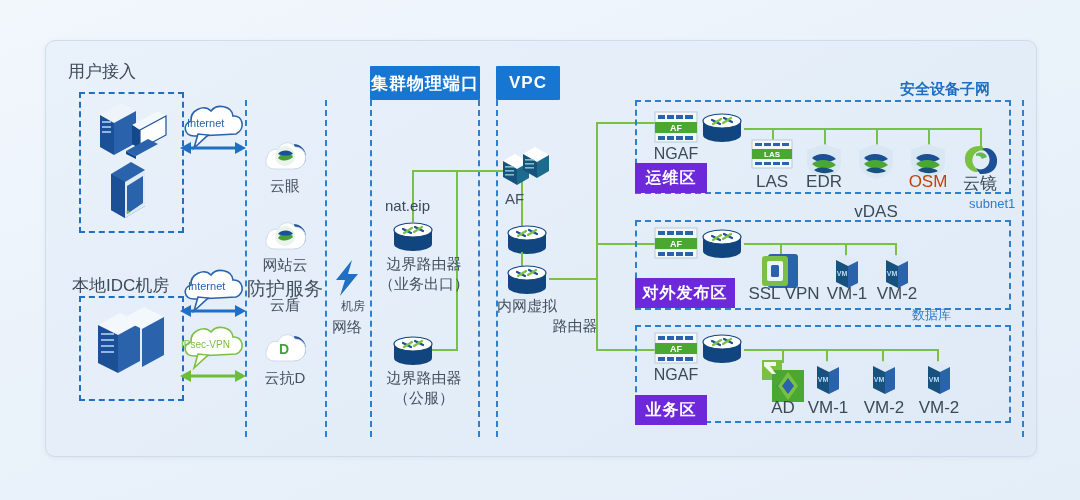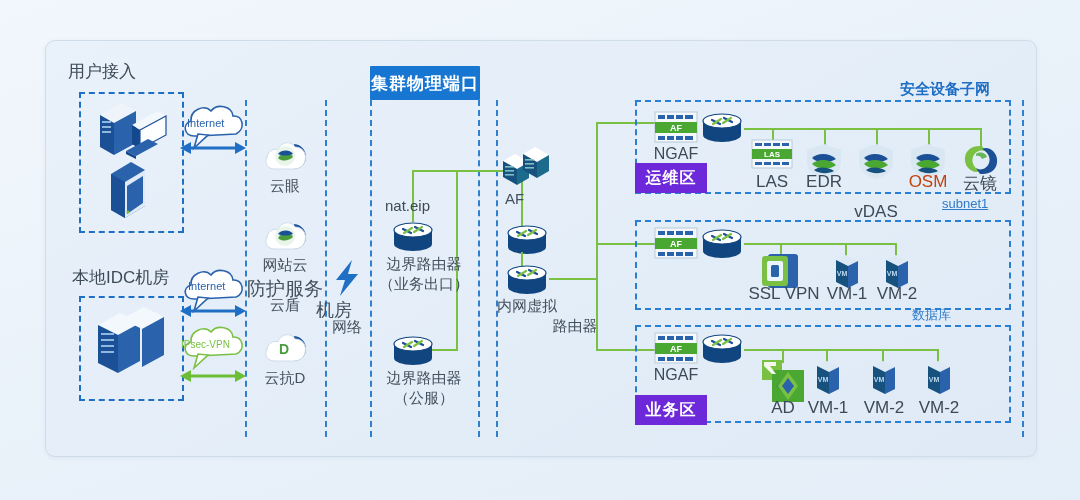--- a/index.html
+++ b/index.html
@@ -63,20 +63,21 @@
   <div class="panel"></div>
 
   <div class="vsep" style="left:245px;top:100px;height:337px;"></div>
   <div class="vsep" style="left:325px;top:100px;height:337px;"></div>
   <div class="vsep" style="left:370px;top:100px;height:337px;"></div>
   <div class="vsep" style="left:478px;top:100px;height:337px;"></div>
   <div class="vsep" style="left:496px;top:100px;height:337px;"></div>
   <div class="vsep" style="left:1022px;top:100px;height:337px;"></div>
 
   <div class="badge hdr" style="left:370px;top:66px;width:110px;">集群物理端口</div>
+  <div class="badge hdr" style="left:496px;top:66px;width:64px;">VPC</div>
 
   <div class="ttl" style="left:68px;top:60px;">用户接入</div>
   <div class="dbox" style="left:79px;top:92px;width:101px;height:137px;"></div>
 
   <div class="node" style="left:92px;top:99px;">
     <svg width="76" height="72" viewBox="0 0 76 72">
       <polygon points="8,16 30,4 44,12 22,24" fill="#eef4fa"></polygon>
       <polygon points="8,16 22,24 22,56 8,48" fill="#1b4f96"></polygon>
       <polygon points="22,24 44,12 44,44 22,56" fill="#2a62ac"></polygon>
       <g fill="#8fb8e0">
@@ -110,21 +111,21 @@
   </div>
   <div class="lbl" style="left:187px;top:117px;font-size:11px;color:#2a62ac;">Internet</div>
   <div class="node" style="left:180px;top:140px;">
     <svg width="66" height="16" viewBox="0 0 66 16">
       <line x1="10" y1="8" x2="56" y2="8" stroke="#1f6fc4" stroke-width="3"></line>
       <polygon points="0,8 11,2 11,14" fill="#1f6fc4"></polygon>
       <polygon points="66,8 55,2 55,14" fill="#1f6fc4"></polygon>
     </svg>
   </div>
 
-  <div class="ttl" style="left:72px;top:266px;">本地IDC机房</div>
+  <div class="ttl" style="left:72px;top:274px;">本地IDC机房</div>
   <div class="dbox" style="left:79px;top:296px;width:101px;height:101px;"></div>
   <div class="node" style="left:92px;top:305px;">
     <svg width="80" height="84" viewBox="0 0 80 84">
       <polygon points="6,20 28,8 48,18 26,30" fill="#f3f8fc"></polygon>
       <polygon points="6,20 26,30 26,68 6,58" fill="#1b4f96"></polygon>
       <polygon points="26,30 48,18 48,56 26,68" fill="#2a62ac"></polygon>
       <g fill="#8fb8e0">
           <rect x="9" y="28" width="13" height="2"></rect>
           <rect x="9" y="34" width="13" height="2"></rect>
           <rect x="9" y="40" width="13" height="2"></rect>
@@ -199,21 +200,21 @@
       <text x="21" y="24" font-family="Liberation Sans, sans-serif" font-size="14" font-weight="bold" fill="#4a9e3e" text-anchor="middle">D</text>
     </svg>
   </div>
   <div class="lbl c" style="left:285px;top:369px;font-size:15px;">云抗D</div>
 
   <div class="node" style="left:330px;top:258px;">
     <svg width="34" height="40" viewBox="0 0 34 40">
       <polygon points="22,2 6,22 15,22 10,38 28,16 18,16" fill="#1f6fc4"></polygon>
     </svg>
   </div>
-  <div class="lbl c" style="left:334px;top:298px;font-size:18px;">机房</div>
+  <div class="lbl c" style="left:353px;top:298px;font-size:12px;">机房</div>
   <div class="lbl c" style="left:347px;top:318px;font-size:15px;">网络</div>
 
   <div class="gl glh" style="left:412px;top:170px;width:110px;"></div>
   <div class="gl glv" style="left:412px;top:170px;height:52px;"></div>
   <div class="gl glv" style="left:456px;top:170px;height:180px;"></div>
   <div class="gl glh" style="left:430px;top:349px;width:28px;"></div>
   <div class="gl glv" style="left:521px;top:170px;height:56px;"></div>
 
   <div class="lbl" style="left:385px;top:197px;font-size:15px;color:#3c4a57;">nat.eip</div>
   <div class="node" style="left:391px;top:219px;">
@@ -288,21 +289,21 @@
   <div class="gl glh" style="left:549px;top:278px;width:48px;"></div>
   <div class="gl glv" style="left:596px;top:122px;height:228px;"></div>
   <div class="gl glh" style="left:596px;top:122px;width:60px;"></div>
   <div class="gl glh" style="left:596px;top:243px;width:60px;"></div>
   <div class="gl glh" style="left:596px;top:349px;width:60px;"></div>
 
   <div class="bluelbl" style="left:900px;top:80px;">安全设备子网</div>
 
   <div class="dbox thin" style="left:635px;top:100px;width:372px;height:90px;"></div>
   <div class="zonebadge" style="left:635px;top:163px;width:72px;">运维区</div>
-  <div class="subnet" style="left:942px;top:196px;text-decoration:underline;">subnet1</div>
+  <div class="subnet" style="left:969px;top:196px;">subnet1</div>
 
   <div class="node" style="left:655px;top:112px;">
     <svg width="42" height="30" viewBox="0 0 42 30">
       <rect x="0" y="0" width="42" height="30" fill="#f4f8fb" stroke="#b8c9da" stroke-width="1"></rect>
       <g fill="#2a62ac">
           <rect x="3" y="3" width="7" height="4"></rect>
           <rect x="12" y="3" width="7" height="4"></rect>
           <rect x="21" y="3" width="7" height="4"></rect>
           <rect x="30" y="3" width="8" height="4"></rect>
         </g>
@@ -388,20 +389,21 @@
   <div class="node" style="left:960px;top:140px;">
     <svg width="42" height="40" viewBox="0 0 42 40">
       <path d="M20 6 C10 6 4 12 5 21 C6 29 14 34 20 31 C14 28 11 22 13 17 C15 11 22 9 26 12 L22 6 Z" fill="#7ac143"></path>
       <path d="M22 34 C32 34 38 28 37 19 C36 11 28 6 22 9 C28 12 31 18 29 23 C27 29 20 31 16 28 L20 34 Z" fill="#1b4f96"></path>
       <path d="M16 14 C20 11 26 13 27 17 L22 19 C21 16 18 15 16 16 Z" fill="#4aa832" opacity=".8"></path>
     </svg>
   </div>
   <div class="lbl c" style="left:980px;top:172px;font-size:17px;color:#3c4a57;">云镜</div>
 
   <div class="dbox thin" style="left:635px;top:220px;width:372px;height:86px;"></div>
+  <div class="zonebadge" style="left:635px;top:278px;width:100px;">对外发布区</div>
   <div class="subnet" style="left:912px;top:306px;">数据库</div>
 
   <div class="node" style="left:655px;top:228px;">
     <svg width="42" height="30" viewBox="0 0 42 30">
       <rect x="0" y="0" width="42" height="30" fill="#f4f8fb" stroke="#b8c9da" stroke-width="1"></rect>
       <g fill="#2a62ac">
           <rect x="3" y="3" width="7" height="4"></rect>
           <rect x="12" y="3" width="7" height="4"></rect>
           <rect x="21" y="3" width="7" height="4"></rect>
           <rect x="30" y="3" width="8" height="4"></rect>

